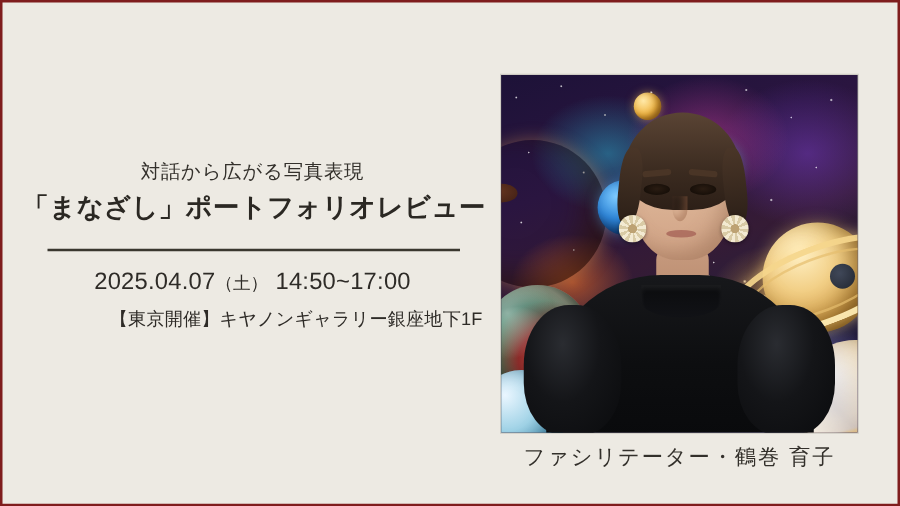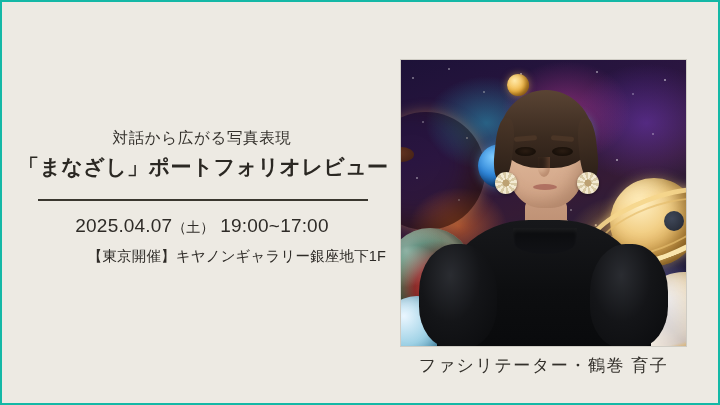--- a/index.html
+++ b/index.html
@@ -11,21 +11,21 @@
   body {
     font-family: "Liberation Sans", "DejaVu Sans", sans-serif;
   }
 
   .banner {
     position: relative;
     width: 720px;
     height: 405px;
     box-sizing: border-box;
     background: #edeae3;
-    border: 2px solid #14b8a6;
+    border: 2px solid #7f1d1d;
     overflow: hidden;
   }
 
   
   .text-block {
     position: absolute;
     left: 16px;
     top: 126px;
     width: 368px;
     text-align: center;
@@ -448,21 +448,21 @@
 
   <div class="text-block">
     <div class="subtitle">対話から広がる写真表現</div>
     <div class="main-title">「まなざし」ポートフォリオレビュー</div>
   </div>
 
   <div class="divider"></div>
 
   <div class="info-block">
     <div class="date-line">
-      <span>2025.04.07</span><span class="dow">（土）</span><span class="time">19:00~17:00</span>
+      <span>2025.04.07</span><span class="dow">（土）</span><span class="time">14:50~17:00</span>
     </div>
     <div class="venue-line">【東京開催】キヤノンギャラリー銀座地下1F</div>
   </div>
 
   <div class="photo-frame">
     <div class="cosmos"></div>
     <div class="stars"></div>
     <div class="cluster"></div>
 
     <div class="planet planet-jupiter"></div>

